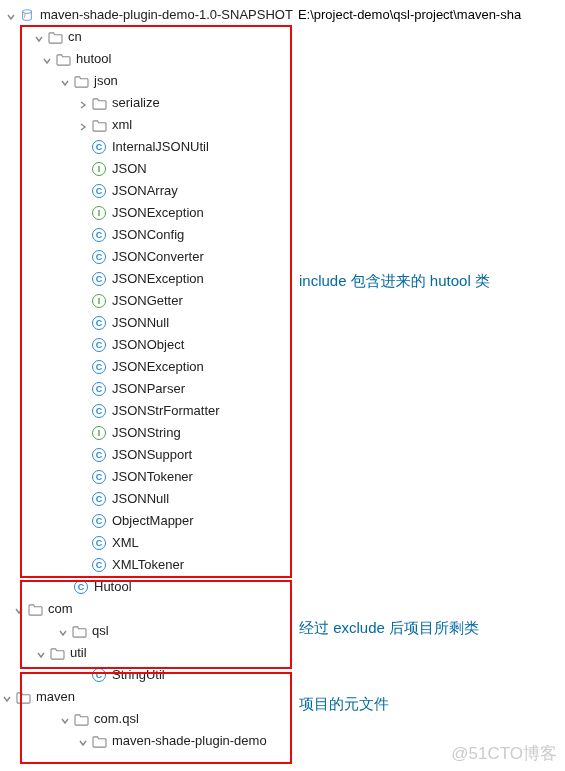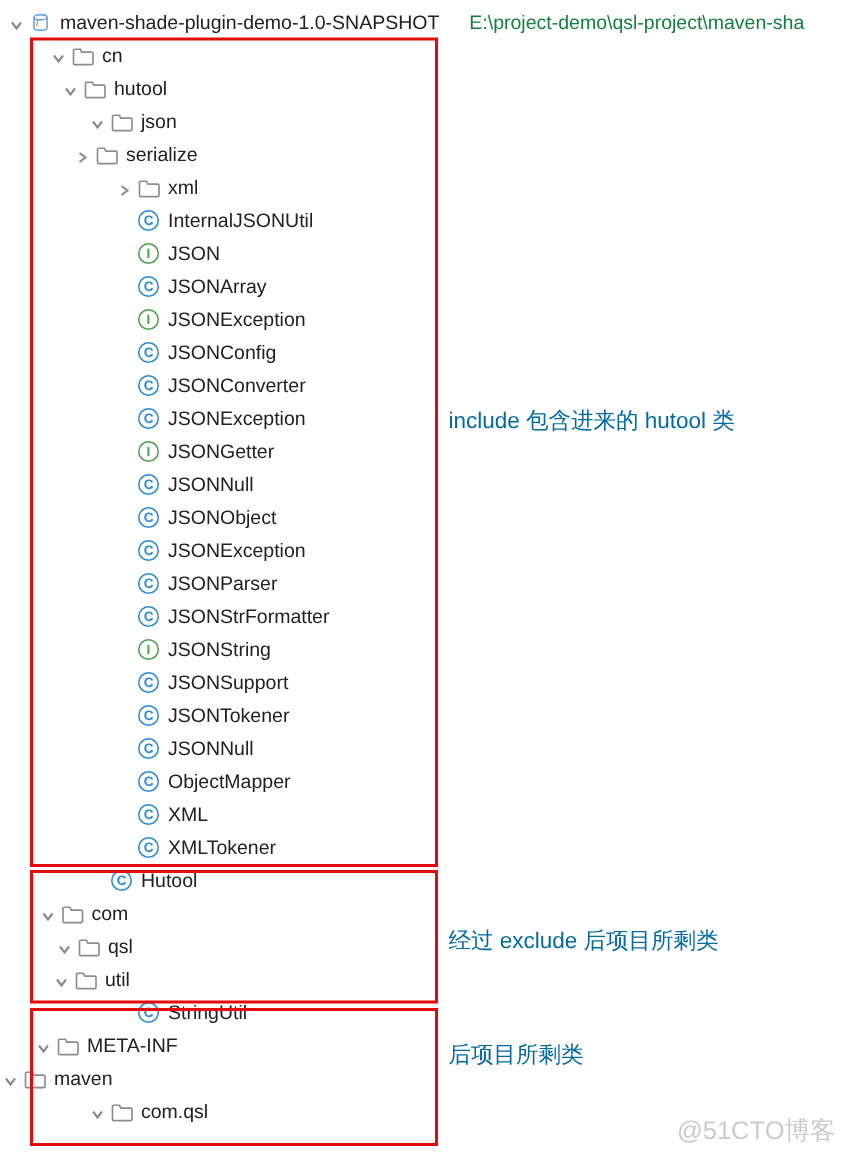--- a/index.html
+++ b/index.html
@@ -29,21 +29,21 @@
     }
     .chevron.blank { visibility: hidden; }
     .icon {
       width: 18px;
       display: inline-flex;
       justify-content: center;
       align-items: center;
       margin-right: 4px;
     }
     .label { color: #212121; }
-    .path-hint { color: #15803d; margin-left: 20px; }
+    .path-hint { color: #000000; margin-left: 5px; }
 
     
     .folder-svg { width: 15px; height: 13px; }
     .jar-svg { width: 14px; height: 14px; }
     .circ {
       width: 14px; height: 14px; border-radius: 50%;
       display: flex; align-items: center; justify-content: center;
       font-size: 9px; font-weight: 700; color: #fff;
       font-family: Arial, sans-serif;
     }
@@ -127,21 +127,21 @@
         </svg>
       </span>
     <span class="icon">
         <svg class="folder-svg" viewBox="0 0 16 14">
           <path d="M1 3 L1 12 Q1 13 2 13 L14 13 Q15 13 15 12 L15 5 Q15 4 14 4 L7 4 L6 2 L2 2 Q1 2 1 3 Z" fill="none" stroke="#8c8c8c" stroke-width="1.2"></path>
         </svg>
       </span>
     <span class="label">json</span>
 
   </div>
-    <div class="row" style="padding-left:48px">
+    <div class="row" style="padding-left:76px">
     <span class="chevron ">
         <svg width="10" height="10" viewBox="0 0 10 10">
           <path d="M3 2 L7 5 L3 8" fill="none" stroke="#888" stroke-width="1.4"></path>
         </svg>
       </span>
     <span class="icon">
         <svg class="folder-svg" viewBox="0 0 16 14">
           <path d="M1 3 L1 12 Q1 13 2 13 L14 13 Q15 13 15 12 L15 5 Q15 4 14 4 L7 4 L6 2 L2 2 Q1 2 1 3 Z" fill="none" stroke="#8c8c8c" stroke-width="1.2"></path>
         </svg>
       </span>
@@ -323,35 +323,35 @@
 
   </div>
     <div class="row" style="padding-left:58px">
     <span class="chevron blank"></span>
     <span class="icon">
         <span class="circ circ-c">C</span>
       </span>
     <span class="label">Hutool</span>
 
   </div>
-    <div class="row" style="padding-left:25px">
+    <div class="row" style="padding-left:12px">
     <span class="chevron ">
         <svg width="10" height="10" viewBox="0 0 10 10">
           <path d="M2 3 L5 7 L8 3" fill="none" stroke="#888" stroke-width="1.4"></path>
         </svg>
       </span>
     <span class="icon">
         <svg class="folder-svg" viewBox="0 0 16 14">
           <path d="M1 3 L1 12 Q1 13 2 13 L14 13 Q15 13 15 12 L15 5 Q15 4 14 4 L7 4 L6 2 L2 2 Q1 2 1 3 Z" fill="none" stroke="#8c8c8c" stroke-width="1.2"></path>
         </svg>
       </span>
     <span class="label">com</span>
 
   </div>
-    <div class="row" style="padding-left:36px">
+    <div class="row" style="padding-left:56px">
     <span class="chevron ">
         <svg width="10" height="10" viewBox="0 0 10 10">
           <path d="M2 3 L5 7 L8 3" fill="none" stroke="#888" stroke-width="1.4"></path>
         </svg>
       </span>
     <span class="icon">
         <svg class="folder-svg" viewBox="0 0 16 14">
           <path d="M1 3 L1 12 Q1 13 2 13 L14 13 Q15 13 15 12 L15 5 Q15 4 14 4 L7 4 L6 2 L2 2 Q1 2 1 3 Z" fill="none" stroke="#8c8c8c" stroke-width="1.2"></path>
         </svg>
       </span>
@@ -373,34 +373,20 @@
 
   </div>
     <div class="row" style="padding-left:76px">
     <span class="chevron blank"></span>
     <span class="icon">
         <span class="circ circ-c">C</span>
       </span>
     <span class="label">StringUtil</span>
 
   </div>
-    <div class="row" style="padding-left:22px">
-    <span class="chevron ">
-        <svg width="10" height="10" viewBox="0 0 10 10">
-          <path d="M2 3 L5 7 L8 3" fill="none" stroke="#888" stroke-width="1.4"></path>
-        </svg>
-      </span>
-    <span class="icon">
-        <svg class="folder-svg" viewBox="0 0 16 14">
-          <path d="M1 3 L1 12 Q1 13 2 13 L14 13 Q15 13 15 12 L15 5 Q15 4 14 4 L7 4 L6 2 L2 2 Q1 2 1 3 Z" fill="none" stroke="#8c8c8c" stroke-width="1.2"></path>
-        </svg>
-      </span>
-    <span class="label">META-INF</span>
-
-  </div>
     <div class="row" style="">
     <span class="chevron ">
         <svg width="10" height="10" viewBox="0 0 10 10">
           <path d="M2 3 L5 7 L8 3" fill="none" stroke="#888" stroke-width="1.4"></path>
         </svg>
       </span>
     <span class="icon">
         <svg class="folder-svg" viewBox="0 0 16 14">
           <path d="M1 3 L1 12 Q1 13 2 13 L14 13 Q15 13 15 12 L15 5 Q15 4 14 4 L7 4 L6 2 L2 2 Q1 2 1 3 Z" fill="none" stroke="#8c8c8c" stroke-width="1.2"></path>
         </svg>
@@ -413,29 +399,43 @@
         <svg width="10" height="10" viewBox="0 0 10 10">
           <path d="M2 3 L5 7 L8 3" fill="none" stroke="#888" stroke-width="1.4"></path>
         </svg>
       </span>
     <span class="icon">
         <svg class="folder-svg" viewBox="0 0 16 14">
           <path d="M1 3 L1 12 Q1 13 2 13 L14 13 Q15 13 15 12 L15 5 Q15 4 14 4 L7 4 L6 2 L2 2 Q1 2 1 3 Z" fill="none" stroke="#8c8c8c" stroke-width="1.2"></path>
         </svg>
       </span>
     <span class="label">com.qsl</span>
+
+  </div>
+    <div class="row" style="padding-left:76px">
+    <span class="chevron ">
+        <svg width="10" height="10" viewBox="0 0 10 10">
+          <path d="M2 3 L5 7 L8 3" fill="none" stroke="#888" stroke-width="1.4"></path>
+        </svg>
+      </span>
+    <span class="icon">
+        <svg class="folder-svg" viewBox="0 0 16 14">
+          <path d="M1 3 L1 12 Q1 13 2 13 L14 13 Q15 13 15 12 L15 5 Q15 4 14 4 L7 4 L6 2 L2 2 Q1 2 1 3 Z" fill="none" stroke="#8c8c8c" stroke-width="1.2"></path>
+        </svg>
+      </span>
+    <span class="label">maven-shade-plugin-demo</span>
 
   </div>
     <div class="row" style="padding-left:94px">
     <span class="chevron blank"></span>
 
   </div>
   </div>
 
 <div class="annotation-box" style="top:25px; height:553px; width:272px;"></div>
 <div class="annotation-box" style="top:580px; height:89px; width:272px;"></div>
 <div class="annotation-box" style="top:672px; height:92px; width:272px;"></div>
 
 <div class="annotation-text" style="top:270px;left:299px;width:200px;">include 包含进来的 hutool 类</div>
 <div class="annotation-text" style="top:617px;left:299px;">经过 exclude 后项目所剩类</div>
-<div class="annotation-text" style="top:693px;left:299px;">后项目所剩类</div>
+<div class="annotation-text" style="top:693px;left:299px;">项目的元文件</div>
 
 <div class="watermark">@51CTO博客</div>
 
 </body></html>

